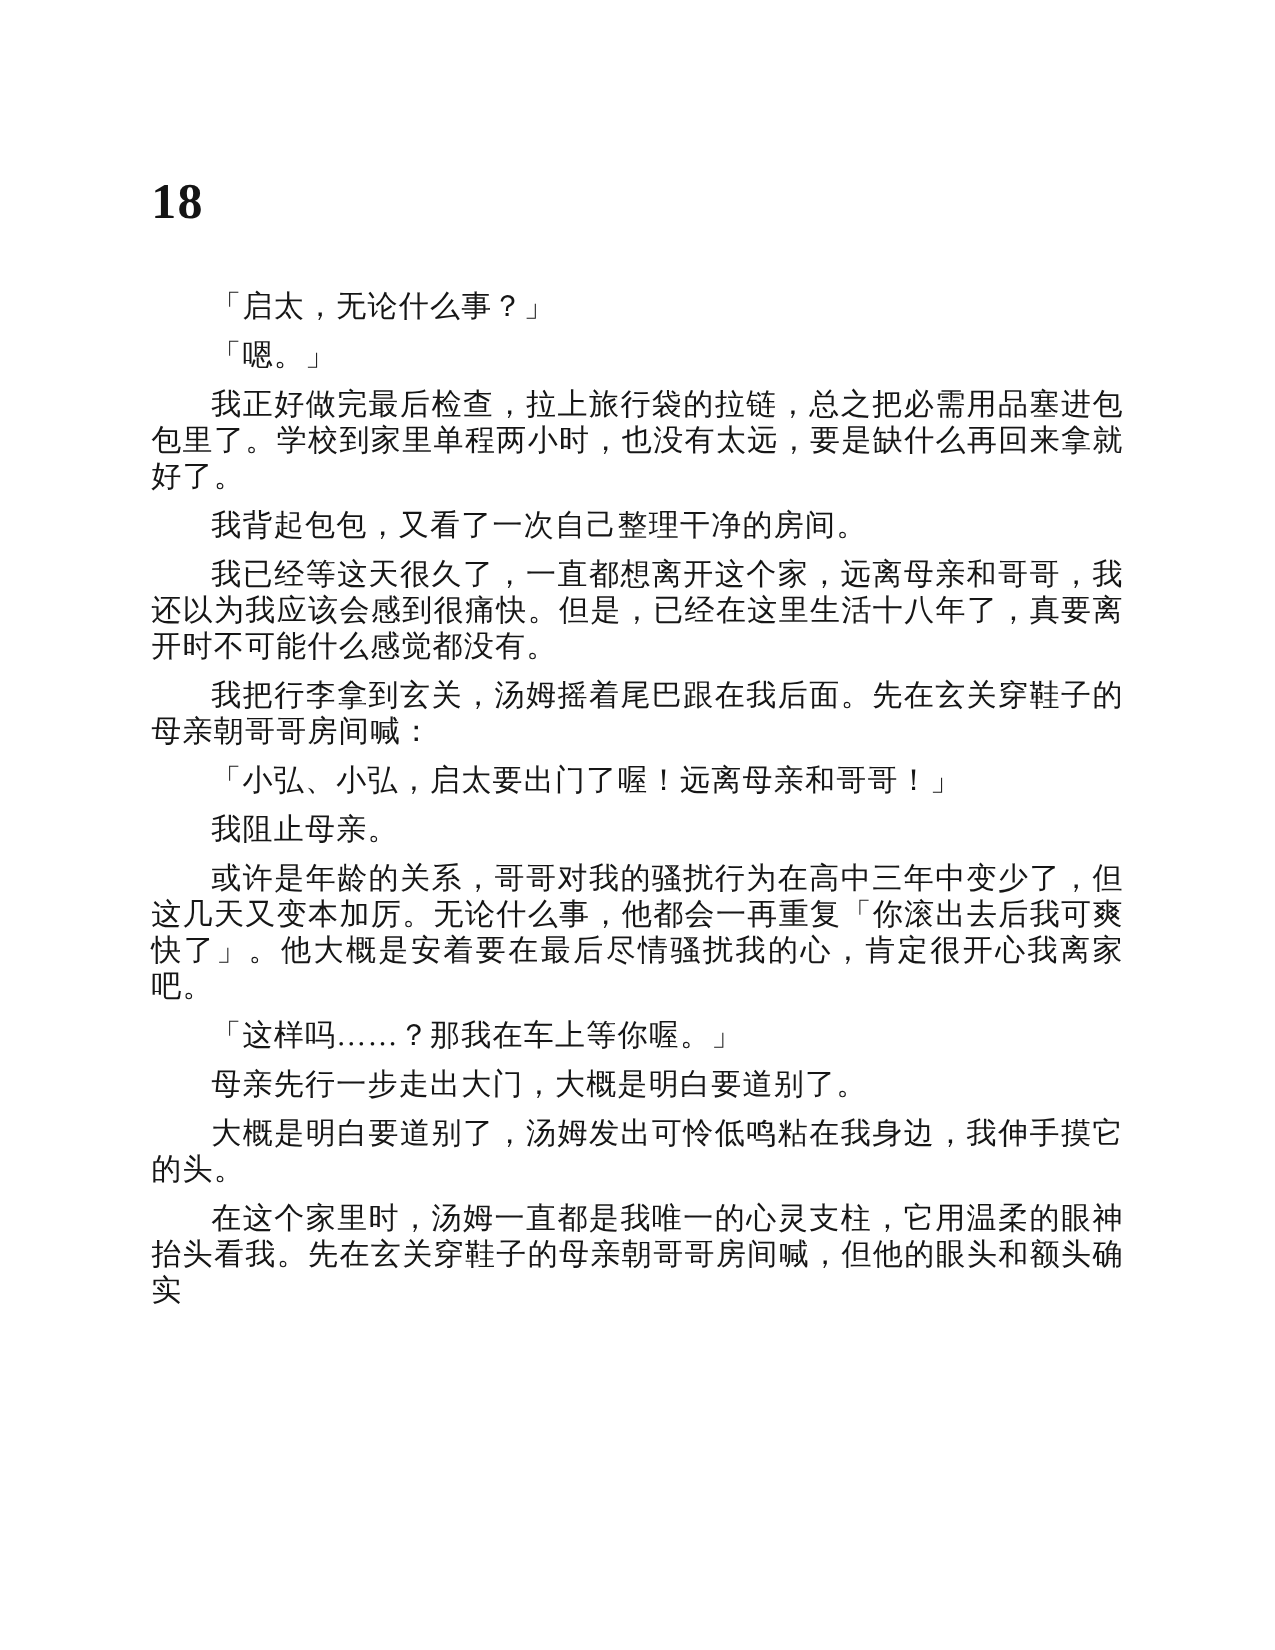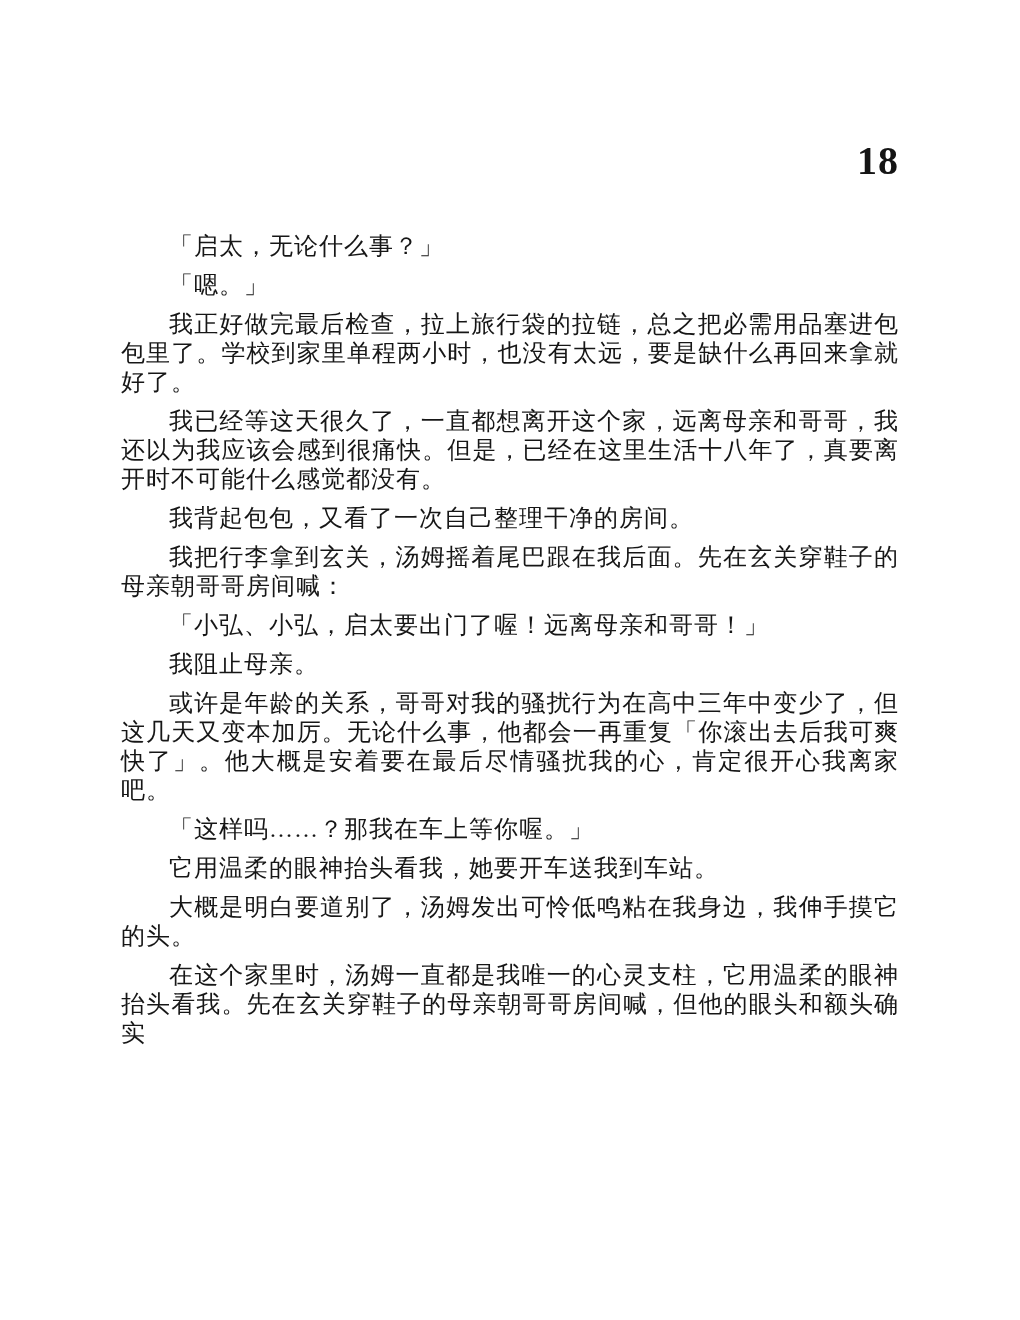--- a/index.html
+++ b/index.html
@@ -16,21 +16,21 @@
   .page {
     box-sizing: border-box;
     width: 1020px;
     height: 1320px;
     padding: 138px 121px 40px 121px;
     background: #ffffff;
     overflow: hidden;
   }
   .chapter-number {
     margin: 0 0 48px 0;
-    text-align: right;
+    text-align: left;
     font-size: 40px;
     line-height: 46px;
     font-weight: bold;
     color: #141414;
     letter-spacing: 1px;
   }
   .content p {
     margin: 0 0 10px 0;
     font-size: 24px;
     line-height: 29px;
@@ -43,24 +43,24 @@
 </style>
 </head>
 <body>
 
 <div class="page">
   <h1 class="chapter-number">18</h1>
   <div class="content">
     <p>「启太，无论什么事？」</p>
     <p>「嗯。」</p>
     <p>我正好做完最后检查，拉上旅行袋的拉链，总之把必需用品塞进包包里了。学校到家里单程两小时，也没有太远，要是缺什么再回来拿就好了。</p>
+    <p>我背起包包，又看了一次自己整理干净的房间。</p>
     <p>我已经等这天很久了，一直都想离开这个家，远离母亲和哥哥，我还以为我应该会感到很痛快。但是，已经在这里生活十八年了，真要离开时不可能什么感觉都没有。</p>
-    <p>我背起包包，又看了一次自己整理干净的房间。</p>
     <p>我把行李拿到玄关，汤姆摇着尾巴跟在我后面。先在玄关穿鞋子的母亲朝哥哥房间喊：</p>
     <p>「小弘、小弘，启太要出门了喔！远离母亲和哥哥！」</p>
     <p>我阻止母亲。</p>
     <p>或许是年龄的关系，哥哥对我的骚扰行为在高中三年中变少了，但这几天又变本加厉。无论什么事，他都会一再重复「你滚出去后我可爽快了」。他大概是安着要在最后尽情骚扰我的心，肯定很开心我离家吧。</p>
     <p>「这样吗……？那我在车上等你喔。」</p>
-    <p>它用温柔的眼神抬头看我，她要开车送我到车站。</p>
+    <p>母亲先行一步走出大门，大概是明白要道别了。</p>
     <p>大概是明白要道别了，汤姆发出可怜低鸣粘在我身边，我伸手摸它的头。</p>
     <p>在这个家里时，汤姆一直都是我唯一的心灵支柱，它用温柔的眼神抬头看我。先在玄关穿鞋子的母亲朝哥哥房间喊，但他的眼头和额头确实</p>
   </div>
 </div>
 
 </body></html>

